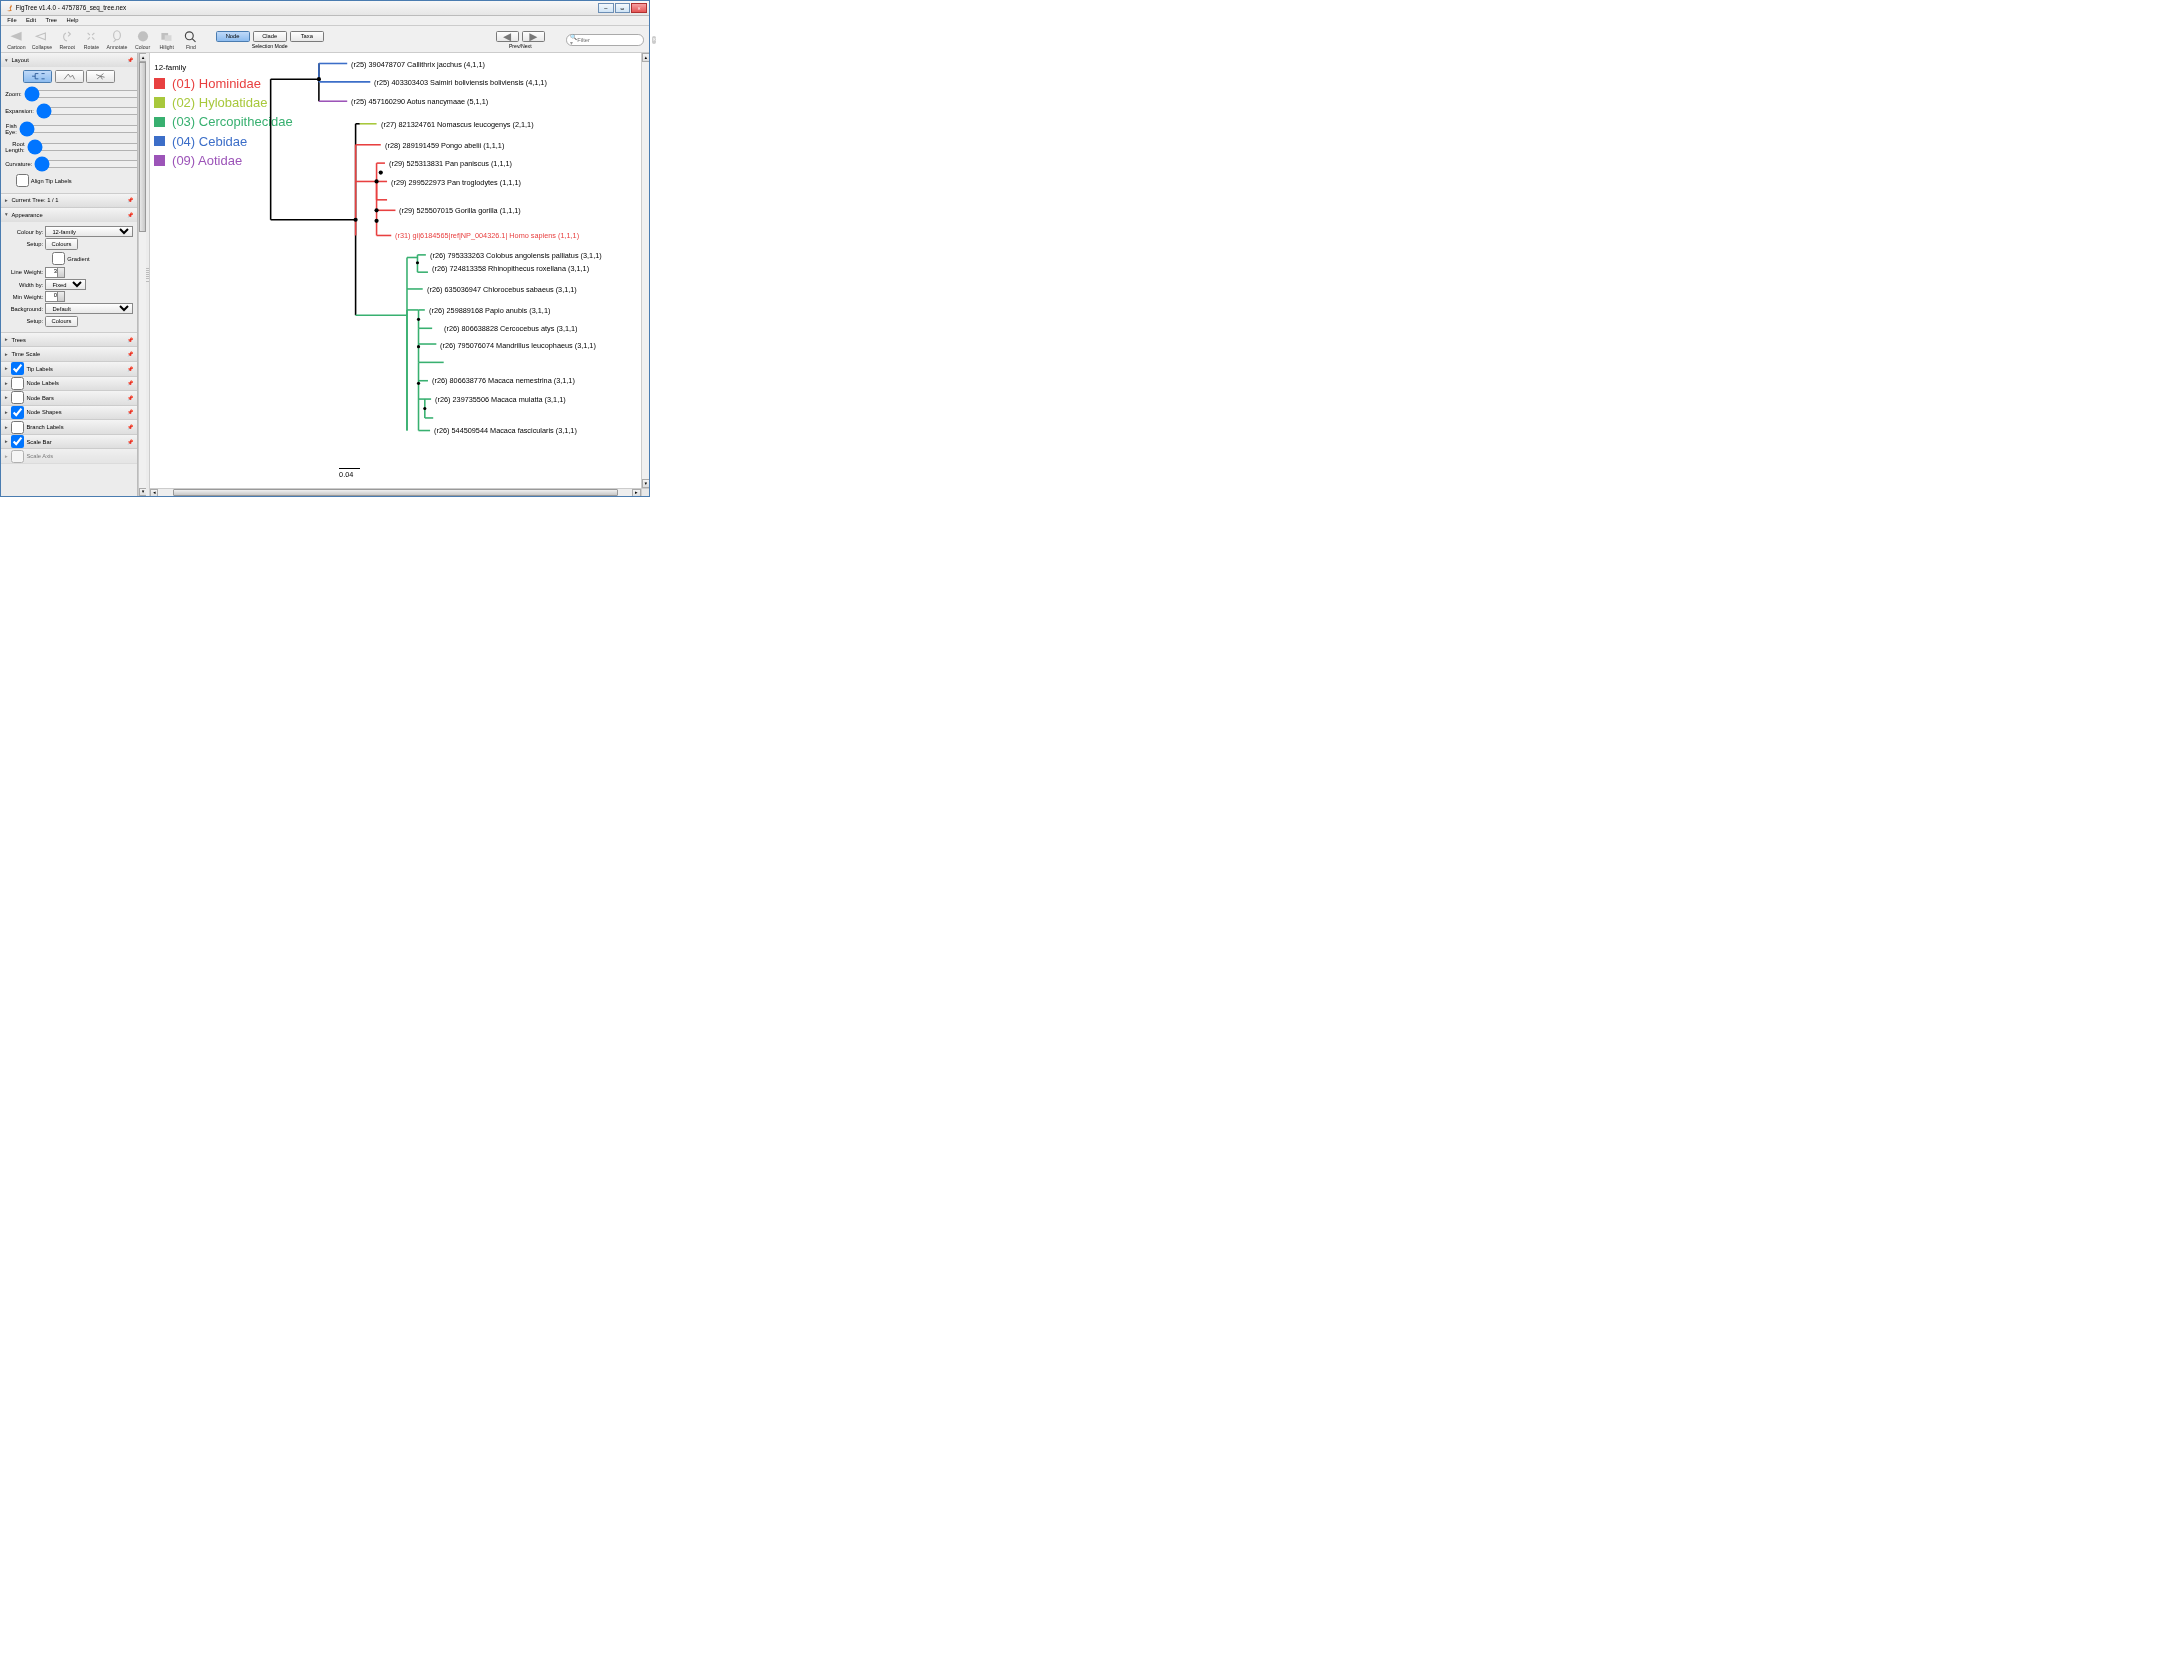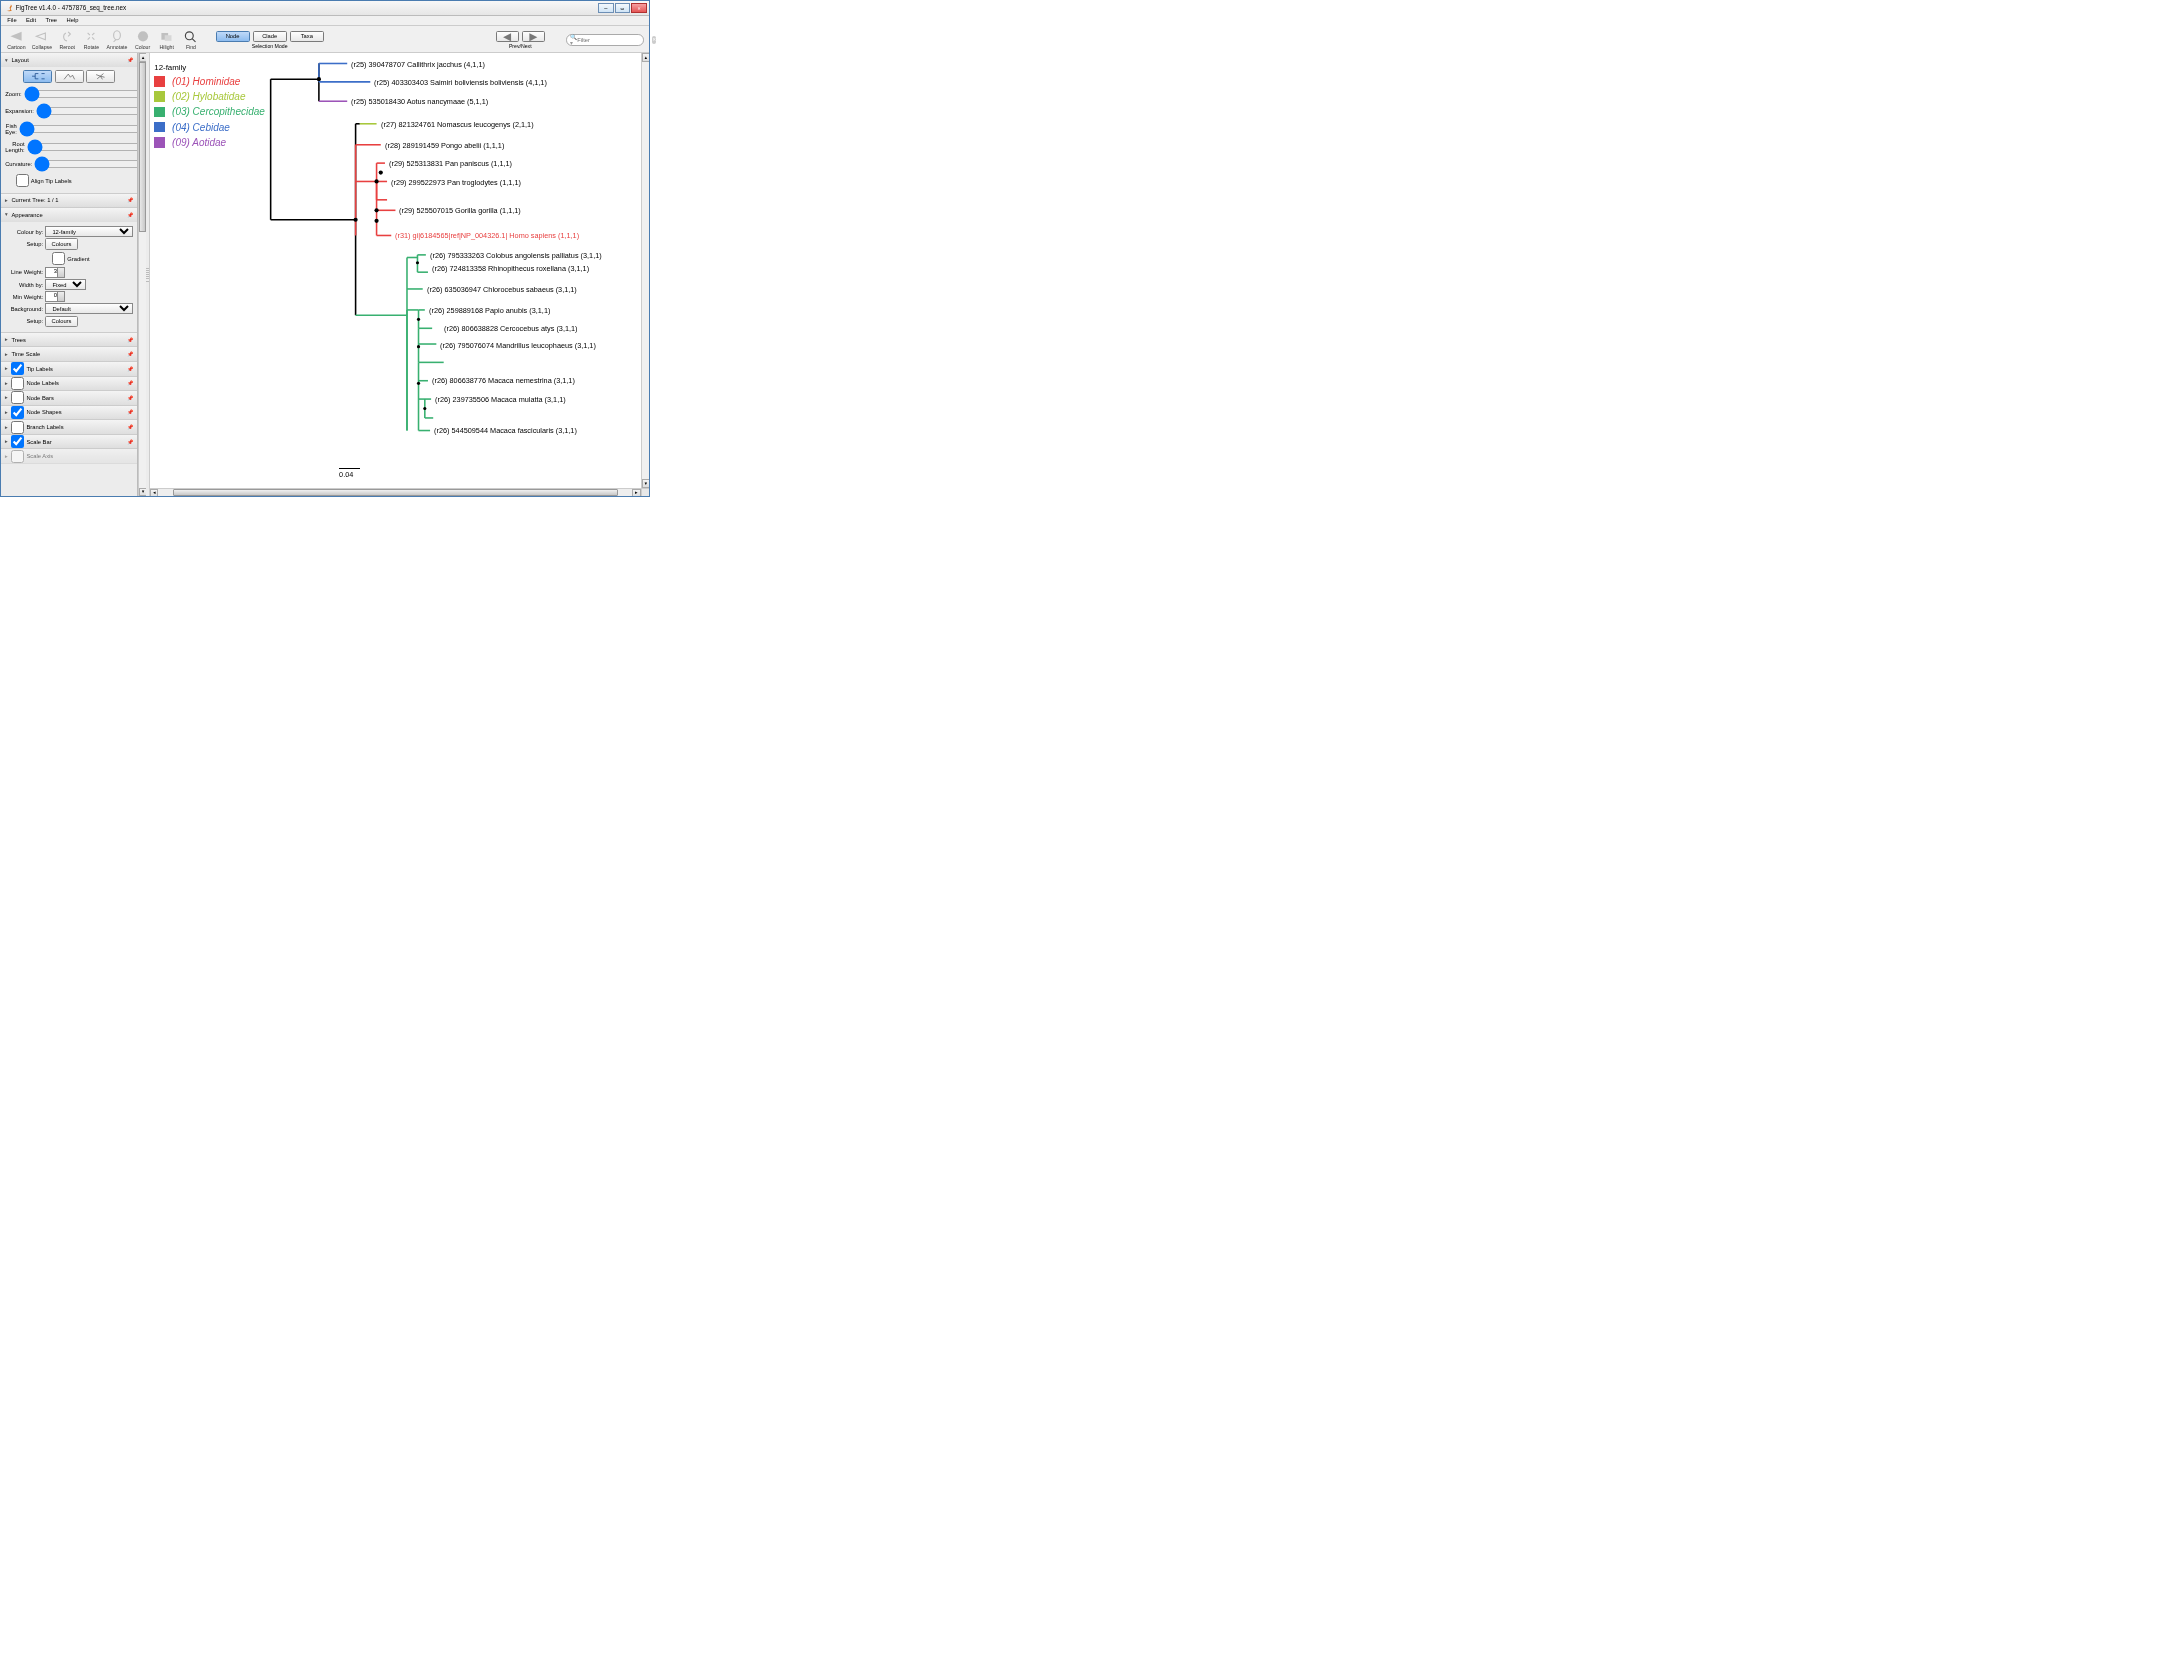--- a/index.html
+++ b/index.html
@@ -77,21 +77,21 @@
 .canvas-area { flex: 1; position: relative; overflow: hidden; }
 .canvas-scroll-v { width: 8.4px; background: #f0f0f0; border-left: 0.5px solid #ccc; display: flex; flex-direction: column; }
 .canvas-scroll-h { height: 8.4px; background: #f0f0f0; border-top: 0.5px solid #ccc; display: flex; }
 .sc-corner { width: 8.4px; height: 8.4px; background: #e8e8e8; border-left: 0.5px solid #ccc; border-top: 0.5px solid #ccc; }
 
 .tree-svg { position: absolute; top: 0; left: 0; }
 .legend { position: absolute; top: 9.4px; left: 4.2px; font-size: 7.9px; }
 .legend-title { margin-bottom: 4.2px; color: #000; font-size: 7.9px; }
 .legend-row { display: flex; align-items: center; gap: 7.3px; margin: 4.2px 0; }
 .legend-swatch { width: 10.5px; height: 10.5px; }
-.legend-label { font-size: 10px; font-style: italic; }
+.legend-label { font-size: 13px; }
 
 .tip-label { position: absolute; font-size: 7.3px; white-space: nowrap; color: #000; }
 .tip-label.hi { color: #e84040; }
 
 .scale-bar { position: absolute; font-size: 7.3px; text-align: left; }
 .scale-bar .line { border-top: 1px solid #000; width: 21px; margin: 0 auto 1px; }
 
 
 .splitter { width: 3.7px; background: #ececec; display: flex; align-items: center; justify-content: center; border-right: 0.5px solid #ccc; cursor: col-resize; }
 .grip { width: 2.6px; height: 13.6px; background: repeating-linear-gradient(#bbb,#bbb 1px,#eee 1px,#eee 2.1px); }
@@ -506,21 +506,21 @@
               <circle cx="510" cy="400" r="3"></circle>
                 <circle cx="512" cy="508" r="3"></circle>
               <circle cx="512" cy="560" r="3"></circle>
                 <circle cx="524" cy="678" r="3"></circle>
               <circle cx="512" cy="630" r="3"></circle>
             </g>
           </svg>
 
           <div class="tip-label" style="top:6.3px; left:201px">(r25) 390478707 Callithrix jacchus (4,1,1)</div>
           <div class="tip-label" style="top:25px; left:224px">(r25) 403303403 Saimiri boliviensis boliviensis (4,1,1)</div>
-          <div class="tip-label" style="top:44px; left:201px">(r25) 535018430 Aotus nancymaae (5,1,1)</div>
+          <div class="tip-label" style="top:44px; left:201px">(r25) 457160290 Aotus nancymaae (5,1,1)</div>
           <div class="tip-label" style="top:67px; left:231px">(r27) 821324761 Nomascus leucogenys (2,1,1)</div>
           <div class="tip-label" style="top:88px; left:235px">(r28) 289191459 Pongo abelii (1,1,1)</div>
           <div class="tip-label" style="top:106px; left:239px">(r29) 525313831 Pan paniscus (1,1,1)</div>
           <div class="tip-label" style="top:125px; left:241px">(r29) 299522973 Pan troglodytes (1,1,1)</div>
           <div class="tip-label" style="top:153px; left:249px">(r29) 525507015 Gorilla gorilla (1,1,1)</div>
           <div class="tip-label hi" style="top:178px; left:245px">(r31) gi|6184565|ref|NP_004326.1| Homo sapiens (1,1,1)</div>
           <div class="tip-label" style="top:198px; left:280px">(r26) 795333263 Colobus angolensis palliatus (3,1,1)</div>
           <div class="tip-label" style="top:211px; left:282px">(r26) 724813358 Rhinopithecus roxellana (3,1,1)</div>
           <div class="tip-label" style="top:232px; left:277px">(r26) 635036947 Chlorocebus sabaeus (3,1,1)</div>
           <div class="tip-label" style="top:253px; left:279px">(r26) 259889168 Papio anubis (3,1,1)</div>

